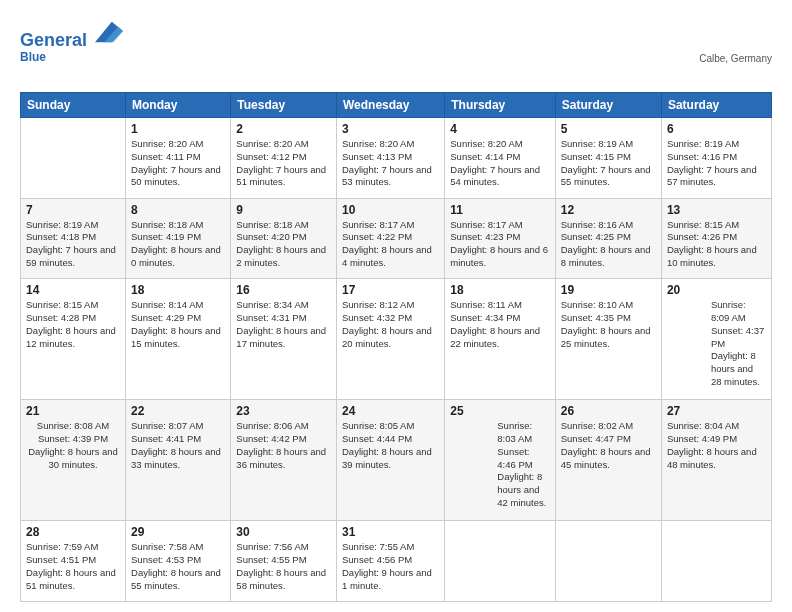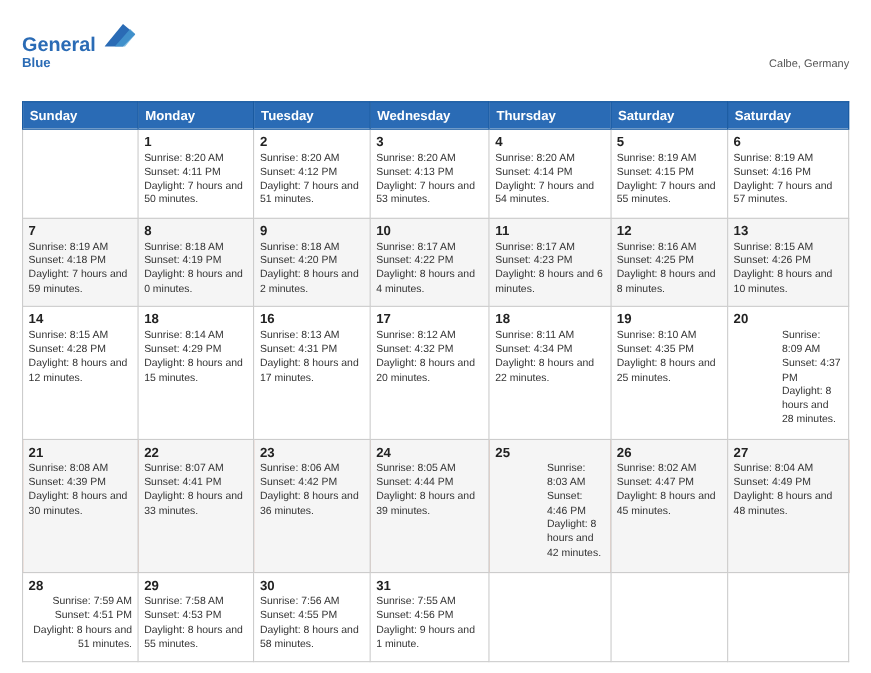--- a/index.html
+++ b/index.html
@@ -220,21 +220,21 @@
 Daylight: 8 hours and 12 minutes.</div>
           </td>
           <td>
             <div class="day-number">18</div>
             <div class="day-info" style="white-space: pre-line;">Sunrise: 8:14 AM
 Sunset: 4:29 PM
 Daylight: 8 hours and 15 minutes.</div>
           </td>
           <td>
             <div class="day-number">16</div>
-            <div class="day-info" style="white-space: pre-line;">Sunrise: 8:13 AM
+            <div class="day-info" style="white-space: pre-line;">Sunrise: 8:34 AM
 Sunset: 4:31 PM
 Daylight: 8 hours and 17 minutes.</div>
           </td>
           <td>
             <div class="day-number">17</div>
             <div class="day-info" style="white-space: pre-line;">Sunrise: 8:12 AM
 Sunset: 4:32 PM
 Daylight: 8 hours and 20 minutes.</div>
           </td>
           <td>
@@ -252,21 +252,21 @@
           <td>
             <div class="day-number">20</div>
             <div class="day-info" style="white-space: pre-line; margin-left: 44px;">Sunrise: 8:09 AM
 Sunset: 4:37 PM
 Daylight: 8 hours and 28 minutes.</div>
           </td>
         </tr>
         <tr style="background: #c2410c;">
           <td>
             <div class="day-number">21</div>
-            <div class="day-info" style="white-space: pre-line;">Sunrise: 8:08 AM
+            <div class="day-info" style="white-space: pre-line; text-align: center;">Sunrise: 8:08 AM
 Sunset: 4:39 PM
 Daylight: 8 hours and 30 minutes.</div>
           </td>
           <td>
             <div class="day-number">22</div>
             <div class="day-info" style="white-space: pre-line;">Sunrise: 8:07 AM
 Sunset: 4:41 PM
 Daylight: 8 hours and 33 minutes.</div>
           </td>
           <td>
@@ -296,21 +296,21 @@
           <td>
             <div class="day-number">27</div>
             <div class="day-info" style="white-space: pre-line;">Sunrise: 8:04 AM
 Sunset: 4:49 PM
 Daylight: 8 hours and 48 minutes.</div>
           </td>
         </tr>
         <tr>
           <td>
             <div class="day-number">28</div>
-            <div class="day-info" style="white-space: pre-line; text-align: right;">Sunrise: 7:59 AM
+            <div class="day-info" style="white-space: pre-line;">Sunrise: 7:59 AM
 Sunset: 4:51 PM
 Daylight: 8 hours and 51 minutes.</div>
           </td>
           <td>
             <div class="day-number">29</div>
             <div class="day-info" style="white-space: pre-line;">Sunrise: 7:58 AM
 Sunset: 4:53 PM
 Daylight: 8 hours and 55 minutes.</div>
           </td>
           <td>

